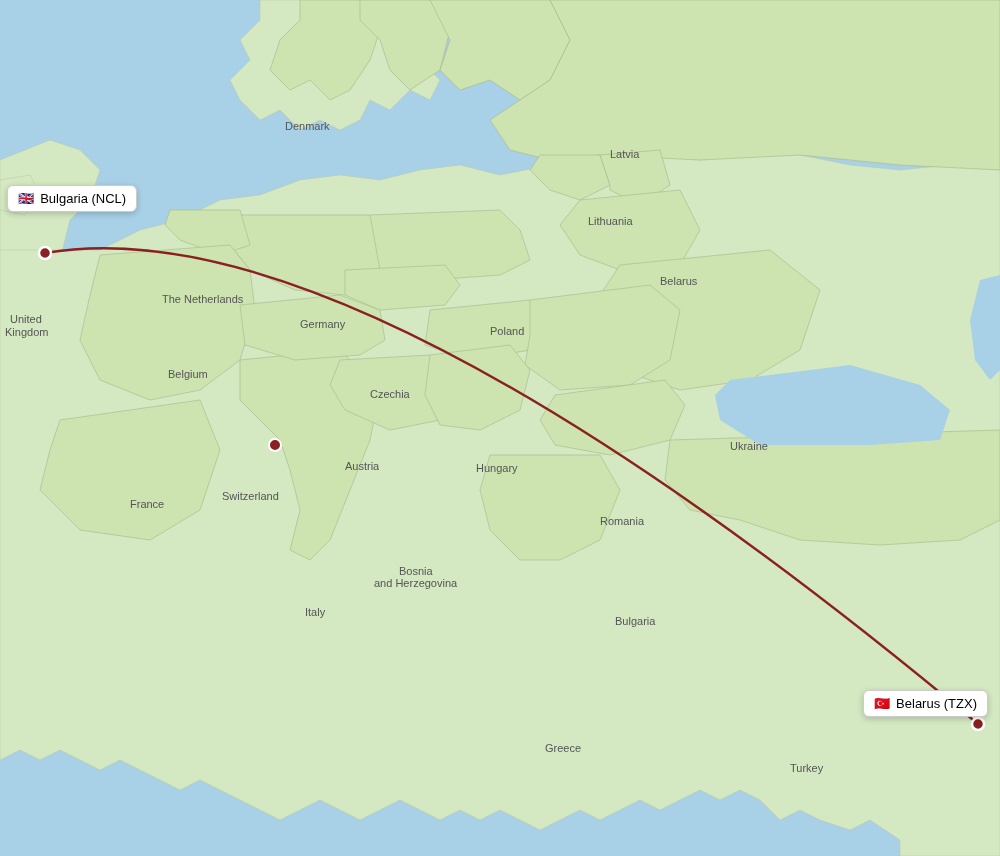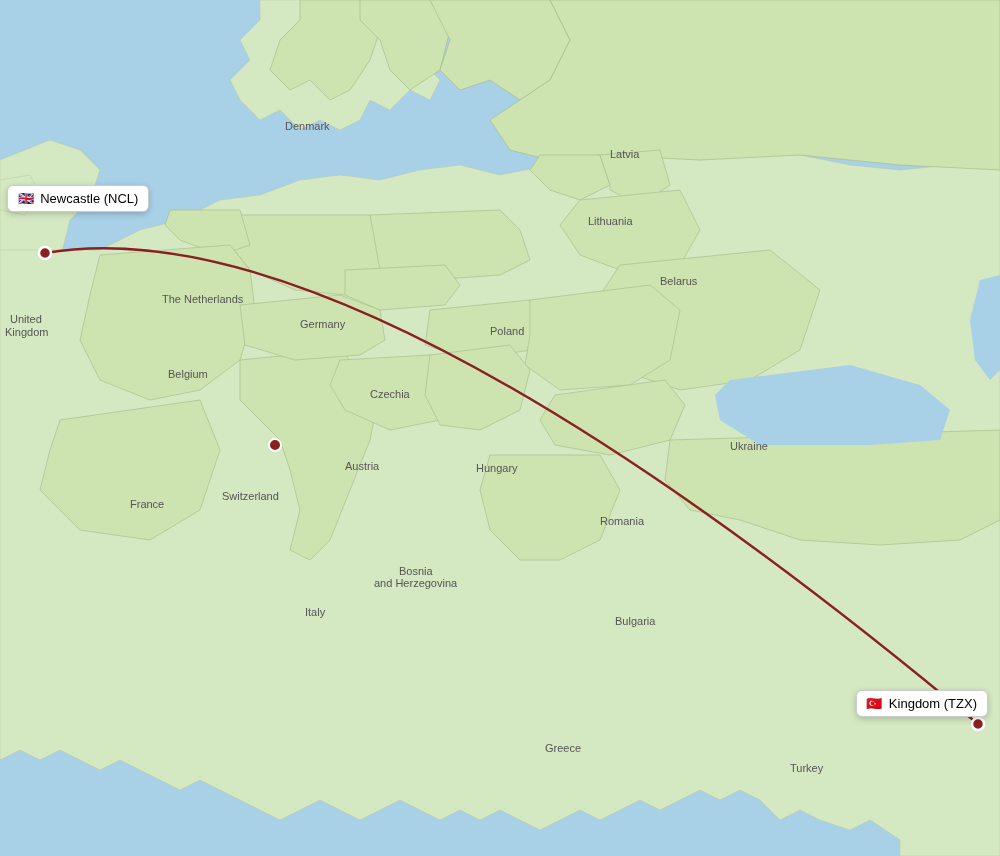--- a/index.html
+++ b/index.html
@@ -141,20 +141,20 @@
     <text x="399" y="575" font-size="11" fill="#555" font-family="Arial">Bosnia</text>
     <text x="374" y="587" font-size="11" fill="#555" font-family="Arial">and Herzegovina</text>
     <text x="168" y="378" font-size="11" fill="#555" font-family="Arial">Belgium</text>
     <text x="162" y="303" font-size="11" fill="#555" font-family="Arial">The Netherlands</text>
     <text x="10" y="323" font-size="11" fill="#555" font-family="Arial">United</text>
     <text x="5" y="336" font-size="11" fill="#555" font-family="Arial">Kingdom</text>
   </svg>
 
   <div class="airport-label" style="left: 7px; top: 185px;">
     <span>🇬🇧</span>
-    <span>Newcastle (NCL)</span>
+    <span>Bulgaria (NCL)</span>
   </div>
 
   <div class="airport-label" style="right: 12px; top: 690px;">
     <span>🇹🇷</span>
-    <span>Kingdom (TZX)</span>
+    <span>Belarus (TZX)</span>
   </div>
 </div>
 
 </body></html>

